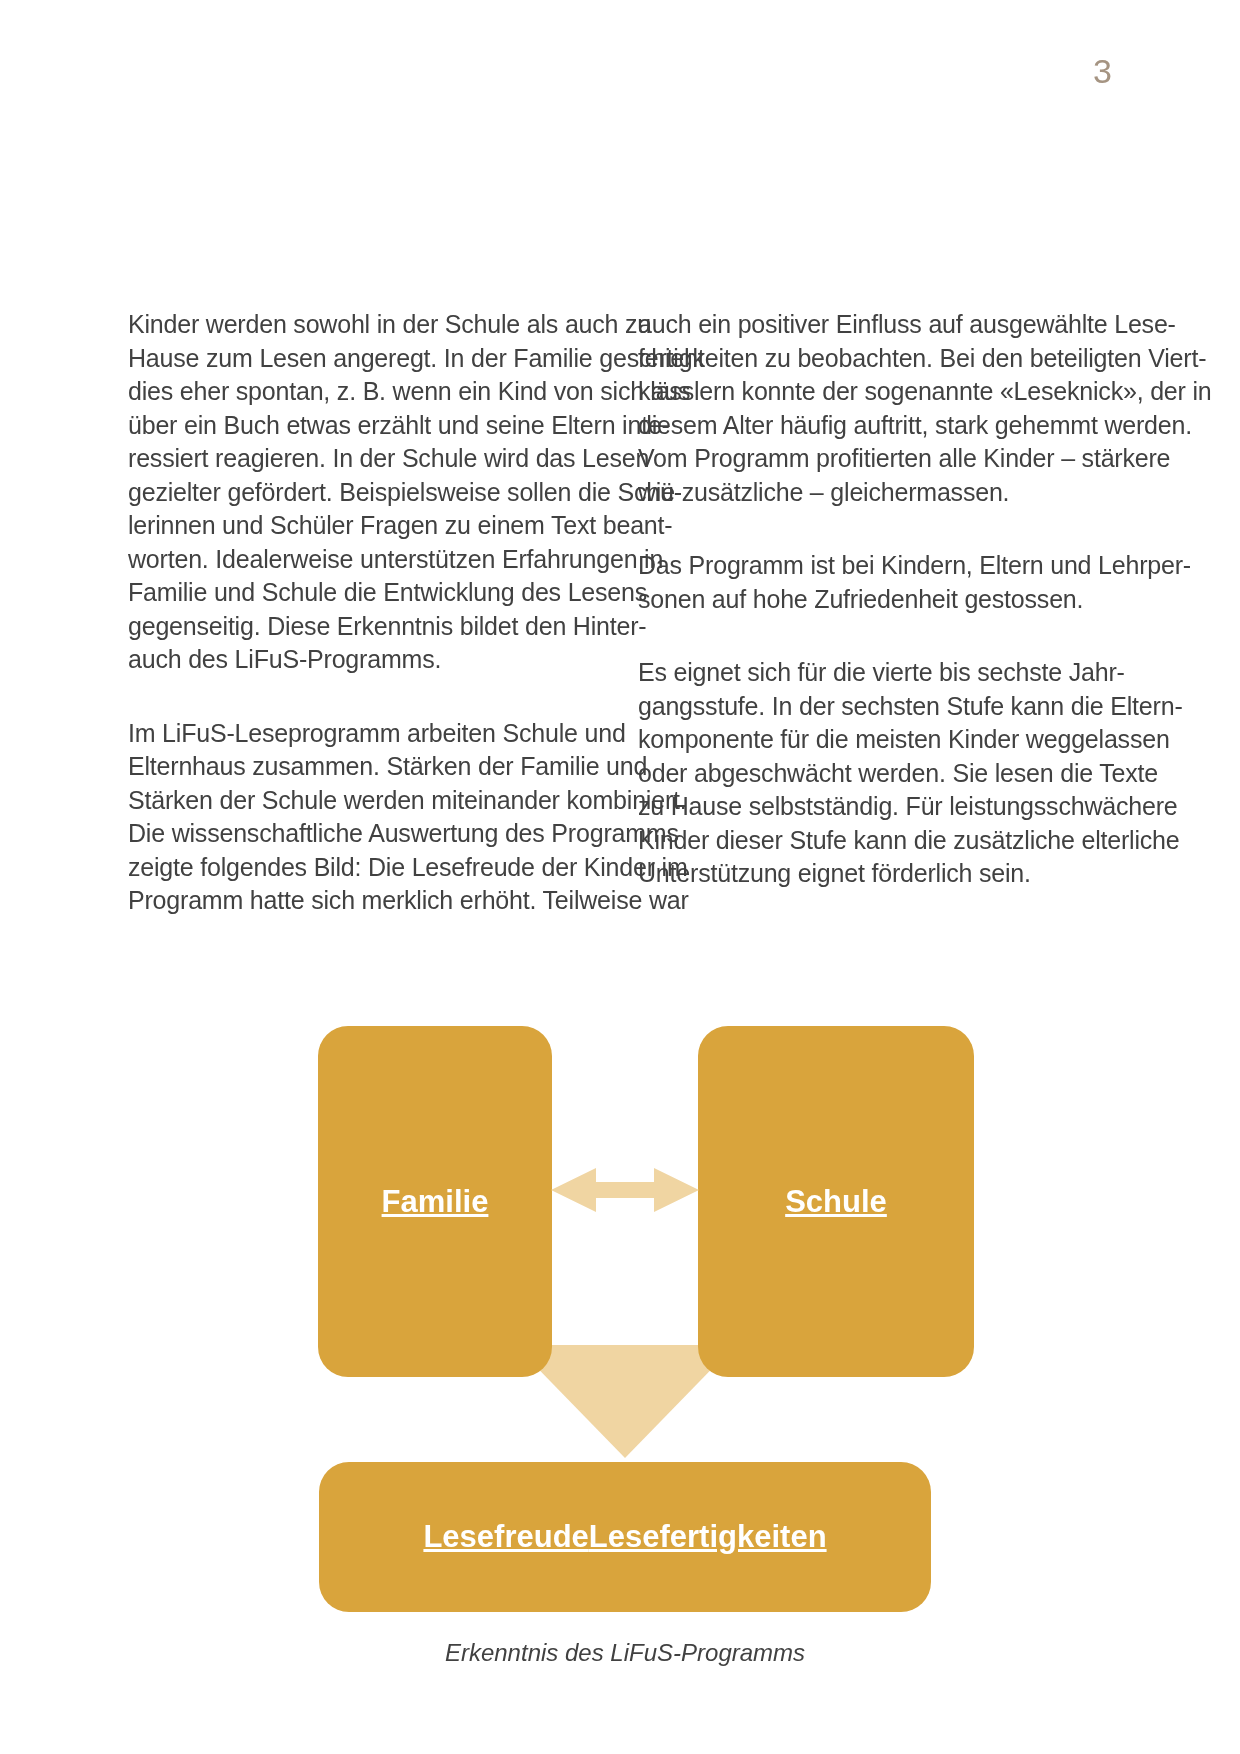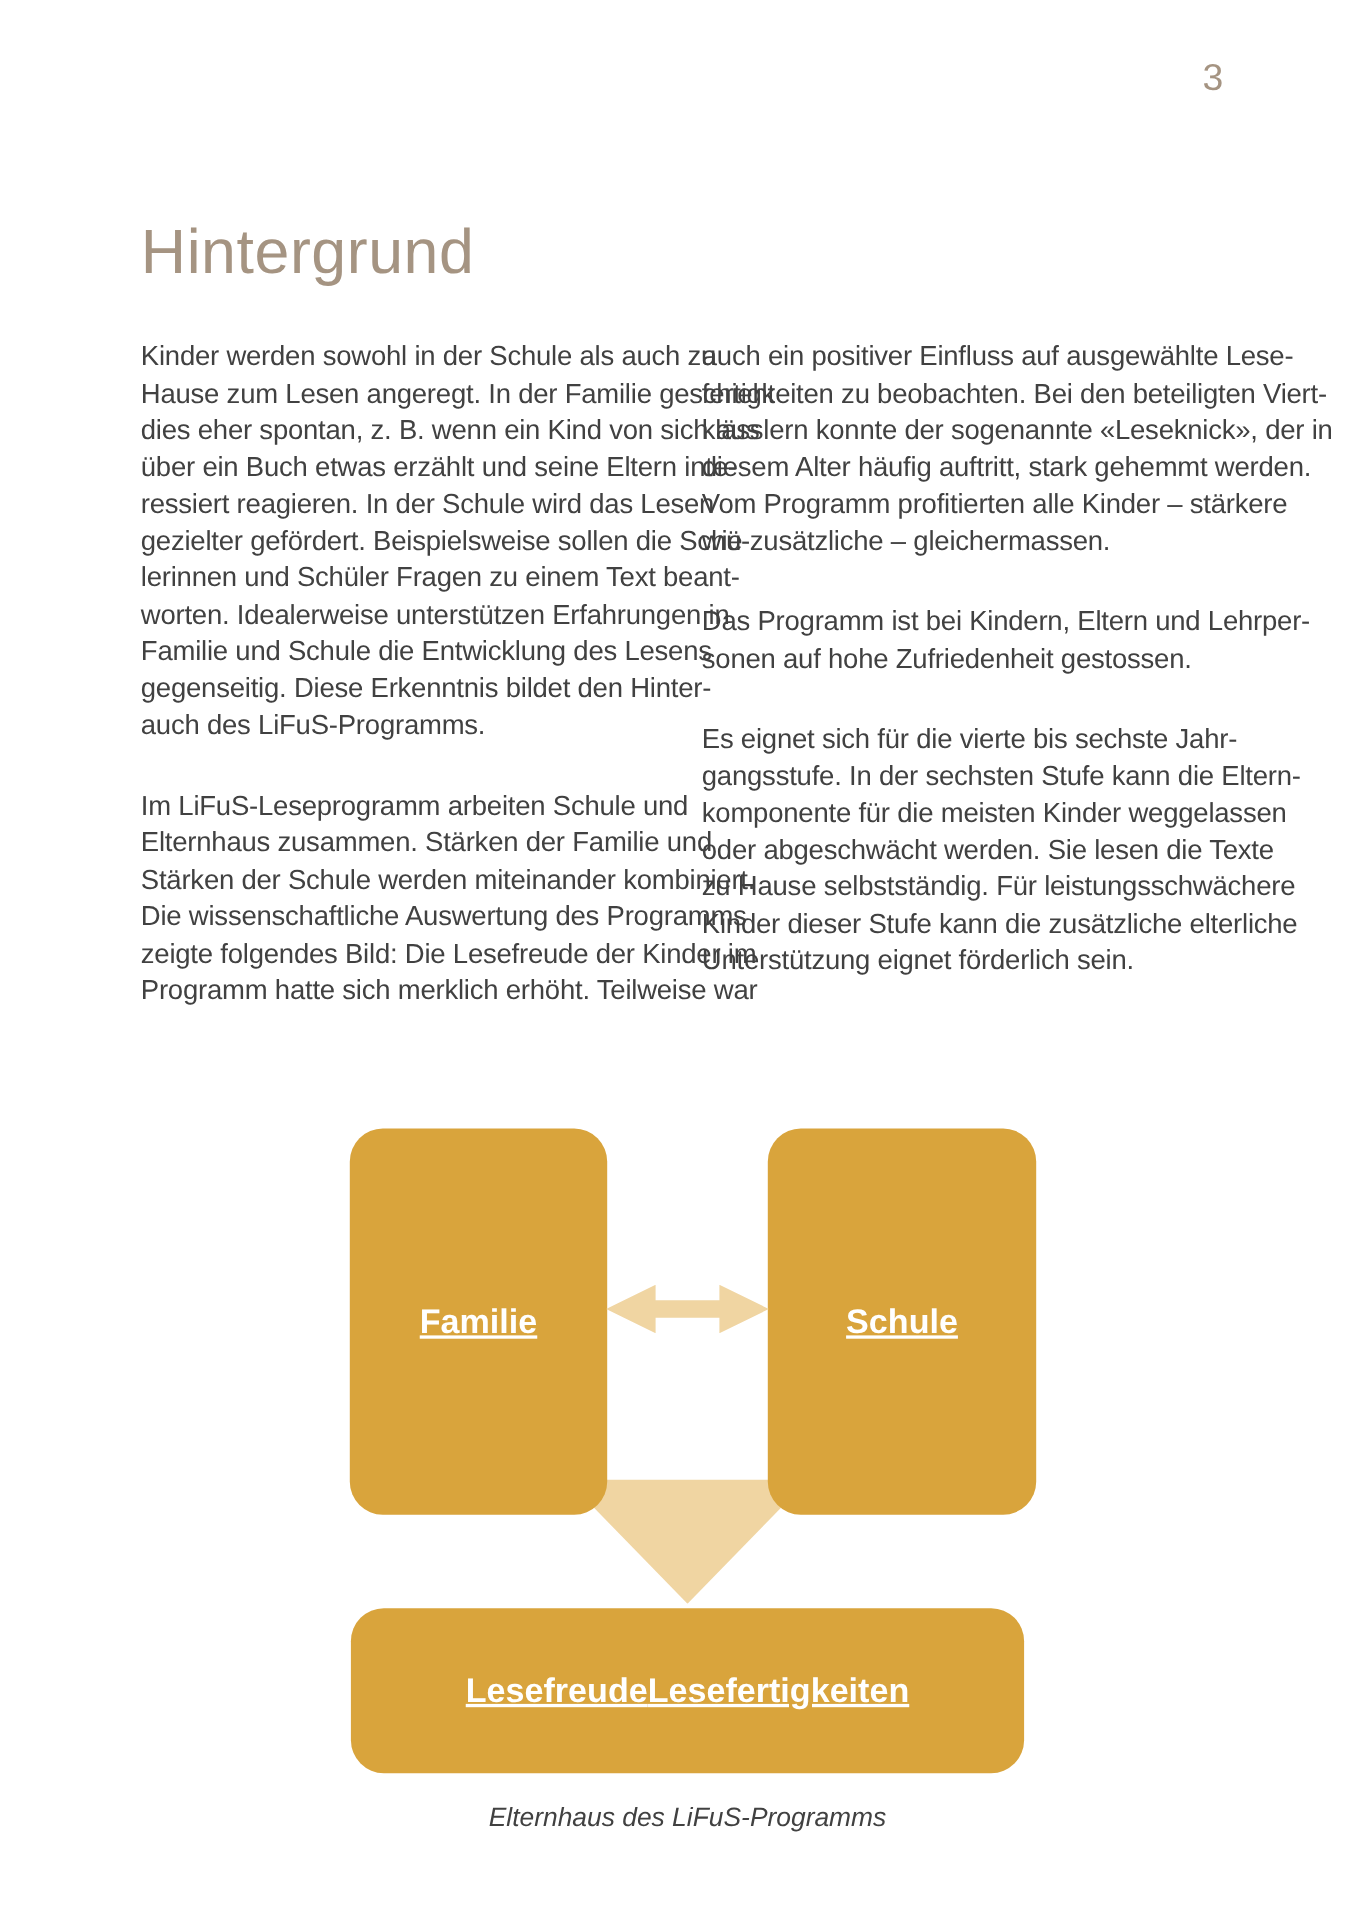--- a/index.html
+++ b/index.html
@@ -58,21 +58,21 @@
     background:var(--box-gold);
     border-radius:30px;
     display:flex;align-items:center;justify-content:center;
     color:var(--white);
     font-weight:bold;
     font-size:31px;
     z-index:2;
     text-decoration:underline;
   }
   .node-family{left:318px;top:1026px;width:234px;height:351px;}
-  .node-school{left:698px;top:1026px;width:244px;height:351px;}
+  .node-school{left:698px;top:1026px;width:276px;height:351px;}
   .node-outcome{
     left:319px;top:1462px;width:612px;height:150px;
     flex-direction:row;
     line-height:50px;
   }
   .arrow-wrap{
     position:absolute;left:551px;top:1168px;width:148px;height:44px;z-index:3;
   }
   .triangle-wrap{
     position:absolute;left:515px;top:1345px;width:220px;height:113px;z-index:1;
@@ -88,21 +88,20 @@
     color:var(--body-text);
   }
 </style>
 </head>
 <body>
 
 <div class="page">
 
   <div class="page-number">3</div>
 
-  <h1 class="page-title" style="margin:0;">Hintergrund</h1>
 
   <div class="col col-left">
     <div class="paragraph">
         <div class="line">Kinder werden sowohl in der Schule als auch zu</div>
         <div class="line">Hause zum Lesen angeregt. In der Familie geschieht</div>
         <div class="line">dies eher spontan, z. B. wenn ein Kind von sich aus</div>
         <div class="line">über ein Buch etwas erzählt und seine Eltern inte-</div>
         <div class="line">ressiert reagieren. In der Schule wird das Lesen</div>
         <div class="line">gezielter gefördert. Beispielsweise sollen die Schü-</div>
         <div class="line">lerinnen und Schüler Fragen zu einem Text beant-</div>
@@ -165,17 +164,17 @@
       <svg width="148" height="44" viewBox="0 0 148 44" aria-hidden="true">
         <polygon class="icon-fill" points="0,22 45,0 45,14 103,14 103,0 148,22 103,44 103,30 45,30 45,44"></polygon>
       </svg>
     </span>
 
     <div class="node node-outcome">
       <span>Lesefreude</span>
       <span>Lesefertigkeiten</span>
     </div>
 
-    <div class="diagram-caption">Elternhaus des LiFuS-Programms</div>
+    <div class="diagram-caption">Erkenntnis des LiFuS-Programms</div>
 
   </div>
 
 </div>
 
 </body></html>

